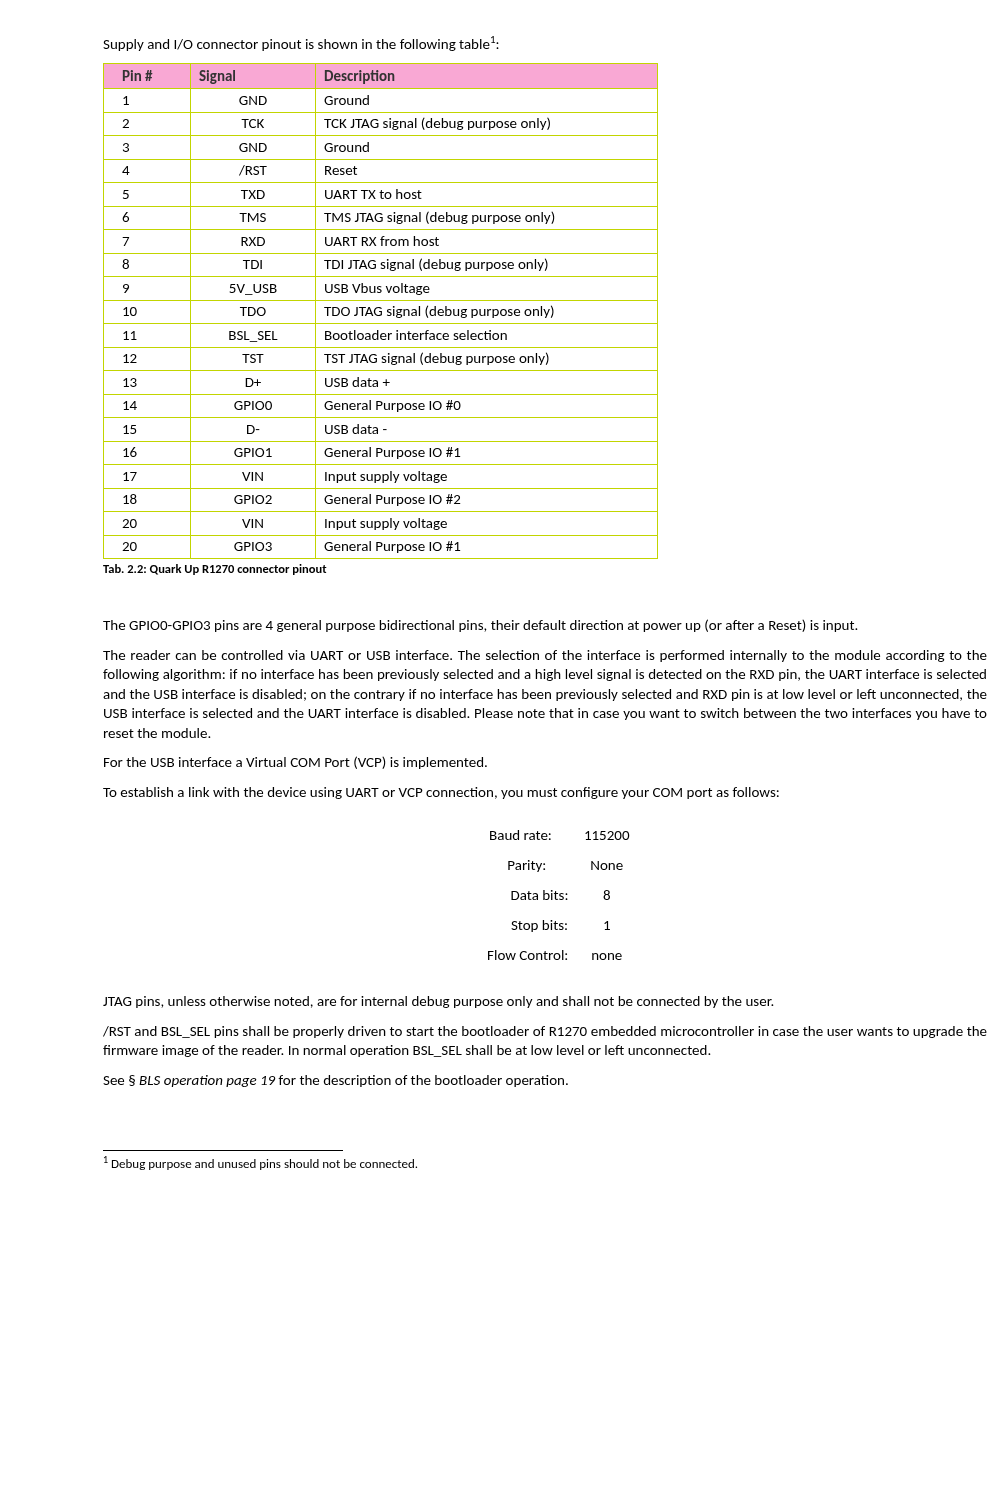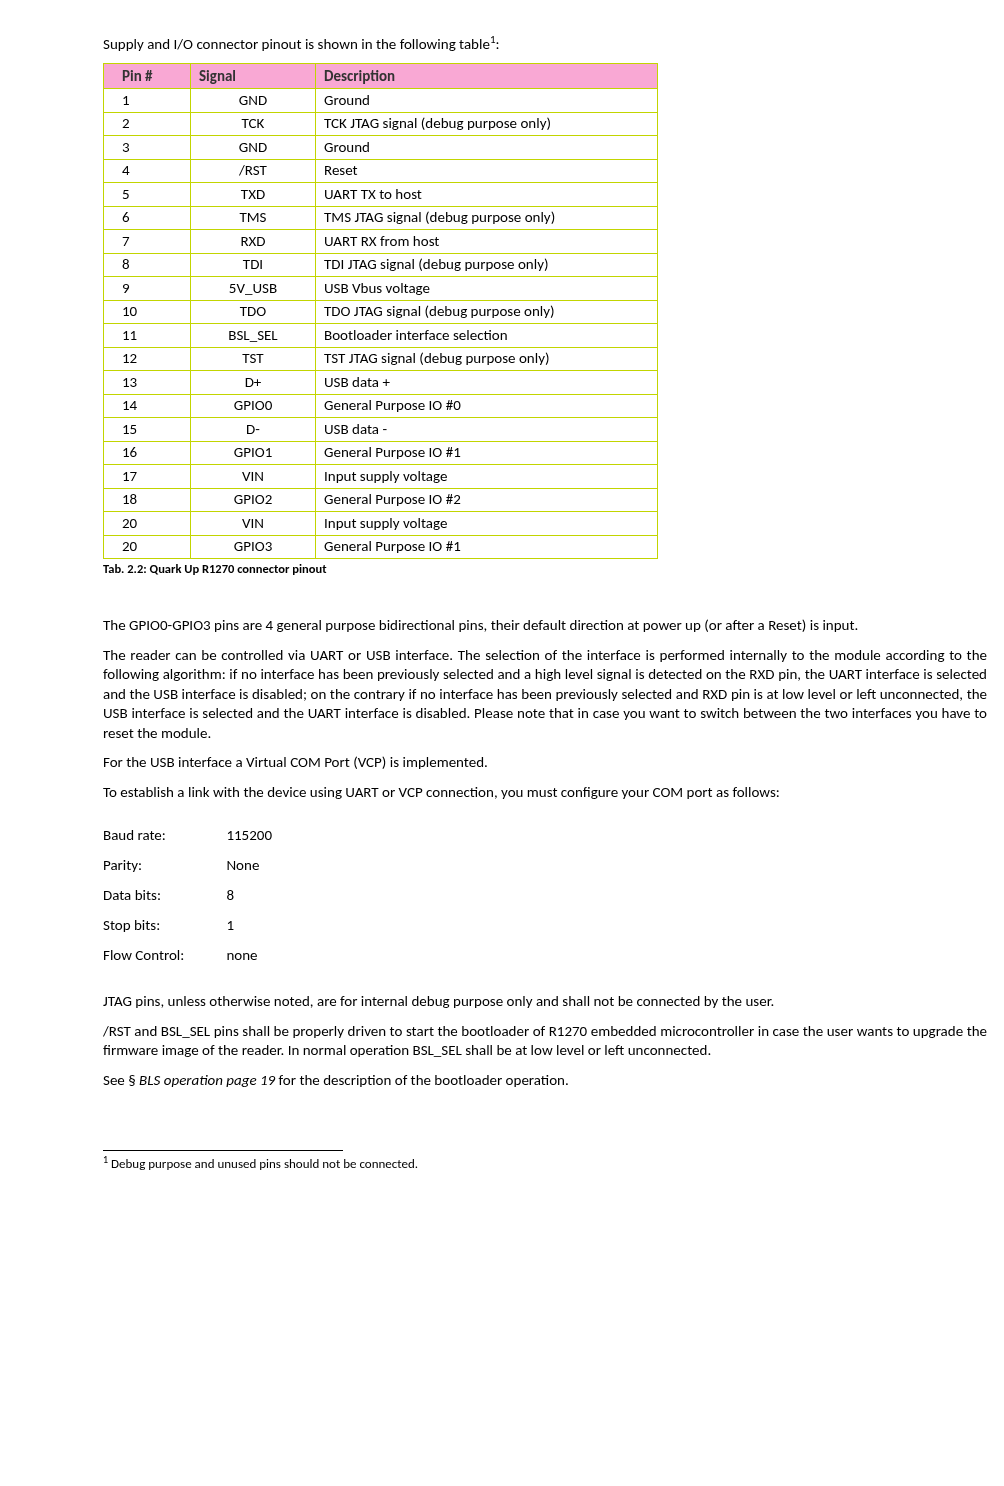--- a/index.html
+++ b/index.html
@@ -58,21 +58,21 @@
   p.body {
     font-size: 15px;
     text-align: justify;
     margin: 0 0 10px 0;
     line-height: 1.3;
   }
   .comports {
     margin: 24px 0 28px 0;
     font-size: 15px;
   }
-  .comports .row { margin-bottom: 12px; }
+  .comports .row { margin-bottom: 12px; text-align: center; }
   .comports .label { display: inline-block; width: 120px; }
   .italic { font-style: italic; }
   .footnote-sep {
     border: none;
     border-top: 1px solid #000;
     width: 240px;
     margin: 60px 0 2px 0;
   }
   .footnote {
     font-size: 13px;

